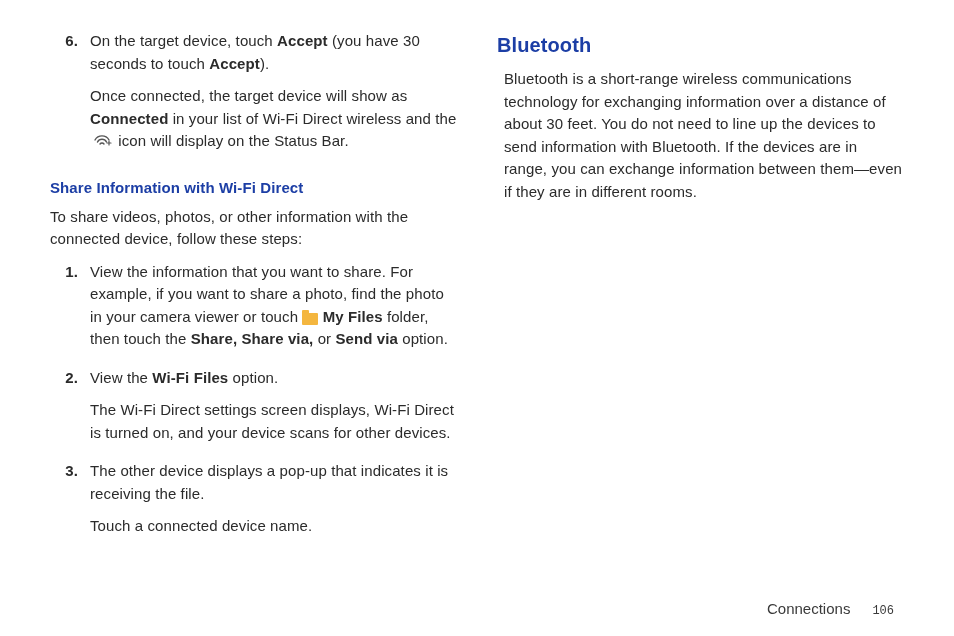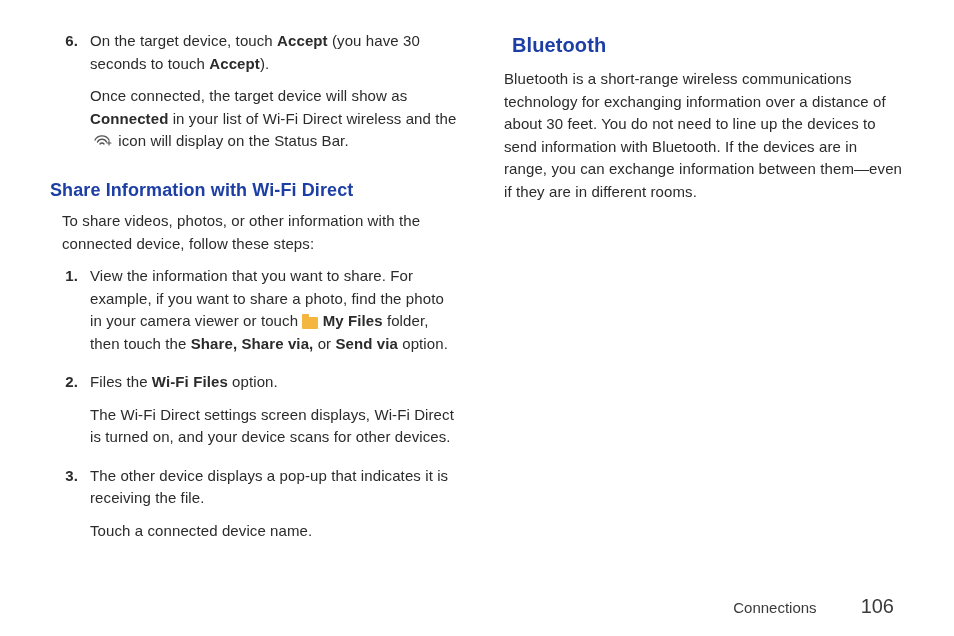--- a/index.html
+++ b/index.html
@@ -46,29 +46,29 @@
   }
   .ol-item .body {
     flex: 1 1 auto;
   }
   .ol-item .body p { margin: 0 0 10px 0; }
   .bold { font-weight: 700; }
   .h-blue {
     font-family: Helvetica, Arial, sans-serif;
     font-weight: 800;
     color: #1c3ea5;
-    font-size: 18px;
+    font-size: 15px;
     margin: 14px 0 6px 0;
   }
   .h-section {
     font-family: Helvetica, Arial, sans-serif;
     font-weight: 800;
     color: #1c3ea5;
     font-size: 20px;
-    margin: 0 0 8px 15px;
+    margin: 0 0 8px 0;
   }
 
   .icon-wifi-direct {
     display: inline-block;
     vertical-align: middle;
     margin: 0 2px;
   }
   .icon-folder {
     display: inline-block;
     width: 16px;
@@ -108,23 +108,23 @@
   }
 
   .footer {
     position: absolute;
     right: 60px;
     bottom: 18px;
     font-size: 15px;
     color: #3a3a3a;
     display: flex;
     align-items: baseline;
-    gap: 44px;
+    gap: 22px;
   }
-  .footer .pg { font-size: 20px; }
+  .footer .pg { font-size: 12px; font-family: Liberation Mono, monospace; }
 </style>
 </head>
 <body>
 
 <div class="page">
   <div class="cols">
 
     <div class="col">
 
       <div class="ol-item">
@@ -144,37 +144,37 @@
                     <line x1="15" y1="12" x2="19" y2="12"></line>
                     <line x1="17" y1="10" x2="17" y2="14"></line>
                   </g>
                 </svg></span><span> icon will display on the Status Bar.</span>
           </p>
         </div>
       </div>
 
       <div class="h-blue">Share Information with Wi-Fi Direct</div>
 
-      <p style="margin-left:12px">To share videos, photos, or other information with the connected device, follow these steps:</p>
+      <p style="">To share videos, photos, or other information with the connected device, follow these steps:</p>
 
       <div class="ol-item">
         <div class="num">1.</div>
         <div class="body">
           <p>
             <span>View the information that you want to share. For example, if you want to share a photo, find the photo in your camera viewer or touch </span><span class="icon-folder"></span>
             <span class="bold">My Files</span><span> folder, then touch the </span><span class="bold">Share, Share via,</span><span> or </span><span class="bold">Send via</span><span> option.</span>
           </p>
         </div>
       </div>
 
       <div class="ol-item">
         <div class="num">2.</div>
         <div class="body">
           <p>
-            <span>Files the </span><span class="bold">Wi-Fi Files</span><span> option.</span>
+            <span>View the </span><span class="bold">Wi-Fi Files</span><span> option.</span>
           </p>
           <p>The Wi-Fi Direct settings screen displays, Wi-Fi Direct is turned on, and your device scans for other devices.</p>
         </div>
       </div>
 
       <div class="ol-item">
         <div class="num">3.</div>
         <div class="body">
           <p>The other device displays a pop-up that indicates it is receiving the file.</p>
           <p>Touch a connected device name.</p>

